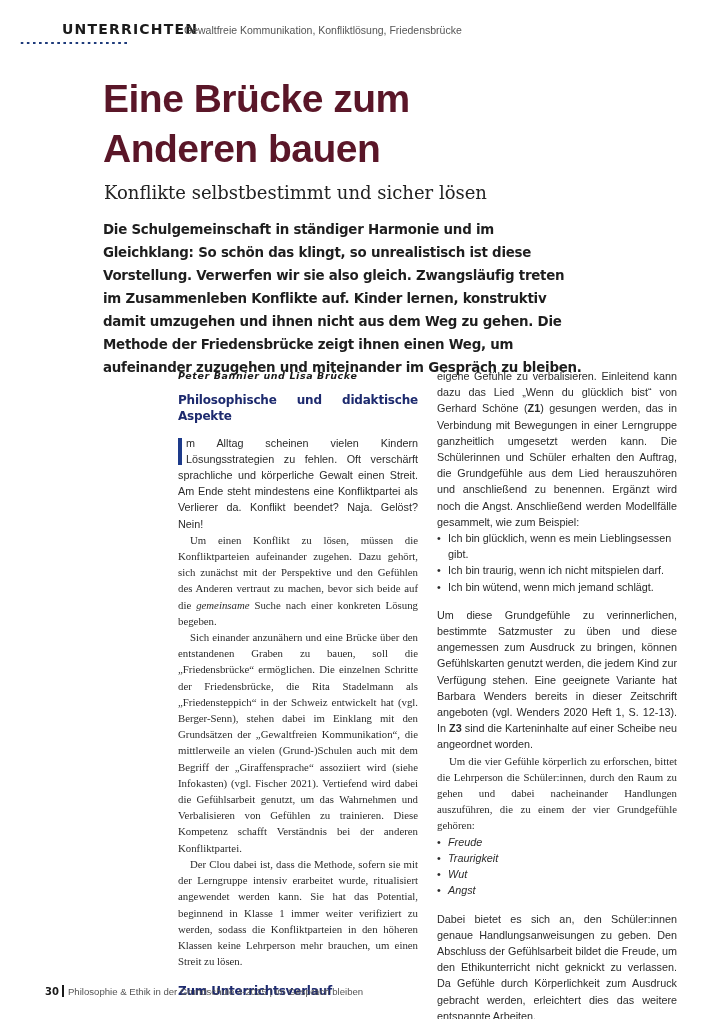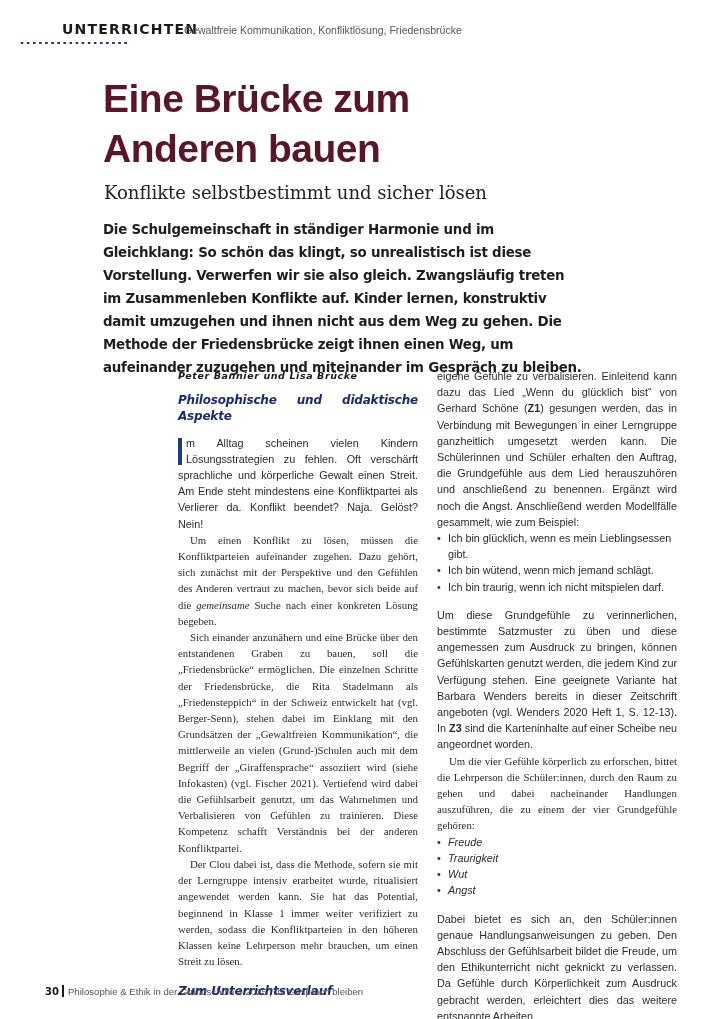--- a/index.html
+++ b/index.html
@@ -17,21 +17,21 @@
   .title b { font-weight: bold; }
   .subtitle { position: absolute; left: 104px; top: 182px; font-family: "DejaVu Serif", serif; font-size: 18px; color: #222; }
 
   .lead { position: absolute; left: 103px; top: 218px; width: 480px; font-family: "DejaVu Sans", sans-serif; font-weight: bold; font-size: 13.4px; line-height: 23px; color: #1e1e1e; letter-spacing: -0.25px; }
 
   .col { position: absolute; top: 368px; width: 240px; font-size: 10.8px; line-height: 16.2px; color: #2b2b2b; text-align: justify; hyphens: manual; }
   .col-left { left: 178px; }
   .col-right { left: 437px; }
 
   .author { font-family: "DejaVu Sans", sans-serif; font-weight: bold; font-style: italic; font-size: 9.5px; letter-spacing: 0.6px; color: #1a1a1a; margin-bottom: 8px; }
-  .h2 { font-family: "DejaVu Sans", sans-serif; font-weight: bold; font-size: 12px; color: #1d2a6e; margin: 0 0 10px 0; letter-spacing: -0.2px; font-style: italic; }
+  .h2 { font-family: "DejaVu Sans", sans-serif; font-weight: bold; font-size: 12px; color: #1d2a6e; margin: 0 0 10px 0; letter-spacing: -0.2px; }
   p { margin: 0; }
   p.indent { text-indent: 12px; font-family: Liberation Serif, serif; }
   .dropcap { float: left; width: 4px; height: 27px; background: #1d3a8a; margin: 3px 4px 0 0; }
   .gap { height: 12px; }
   .gap-lg { height: 14px; }
   ul { list-style: none; }
   ul li { position: relative; padding-left: 11px; text-align: left; }
   ul li::before { content: "•"; position: absolute; left: 0; top: 0; }
   ul.italic li span { font-style: italic; }
 
@@ -66,22 +66,22 @@
   <p class="indent">Der Clou dabei ist, dass die Methode, sofern sie mit der Lerngruppe intensiv erarbeitet wurde, ritualisiert angewendet werden kann. Sie hat das Potential, beginnend in Klasse 1 immer weiter verifiziert zu werden, sodass die Konfliktparteien in den höheren Klassen keine Lehrperson mehr brauchen, um einen Streit zu lösen.</p>
   <div class="gap-lg"></div>
   <div class="h2" style="margin-bottom:4px">Zum Unterrichtsverlauf</div>
 
 </div>
 
 <div class="col col-right">
   <p><span>eigene Gefühle zu verbalisieren. Einleitend kann dazu das Lied „Wenn du glücklich bist“ von Gerhard Schöne (</span><b>Z1</b><span>) gesungen werden, das in Verbindung mit Bewegungen in einer Lerngruppe ganzheitlich umgesetzt werden kann. Die Schülerinnen und Schüler erhalten den Auftrag, die Grundgefühle aus dem Lied herauszuhören und anschließend zu benennen. Ergänzt wird noch die Angst. Anschließend werden Modellfälle gesammelt, wie zum Beispiel:</span></p>
   <ul>
     <li>Ich bin glücklich, wenn es mein Lieblingsessen gibt.</li>
+    <li>Ich bin traurig, wenn ich nicht mitspielen darf.</li>
     <li>Ich bin wütend, wenn mich jemand schlägt.</li>
-    <li>Ich bin traurig, wenn ich nicht mitspielen darf.</li>
   </ul>
   <div class="gap"></div>
   <p><span>Um diese Grundgefühle zu verinnerlichen, bestimmte Satzmuster zu üben und diese angemessen zum Ausdruck zu bringen, können Gefühlskarten genutzt werden, die jedem Kind zur Verfügung stehen. Eine geeignete Variante hat Barbara Wenders bereits in dieser Zeitschrift angeboten (vgl. Wenders 2020 Heft 1, S. 12-13). In </span><b>Z3</b><span> sind die Karteninhalte auf einer Scheibe neu angeordnet worden.</span></p>
   <p class="indent">Um die vier Gefühle körperlich zu erforschen, bittet die Lehrperson die Schüler:innen, durch den Raum zu gehen und dabei nacheinander Handlungen auszuführen, die zu einem der vier Grundgefühle gehören:</p>
   <ul class="italic">
     <li><span>Freude</span></li>
     <li><span>Traurigkeit</span></li>
     <li><span>Wut</span></li>
     <li><span>Angst</span></li>
   </ul>

